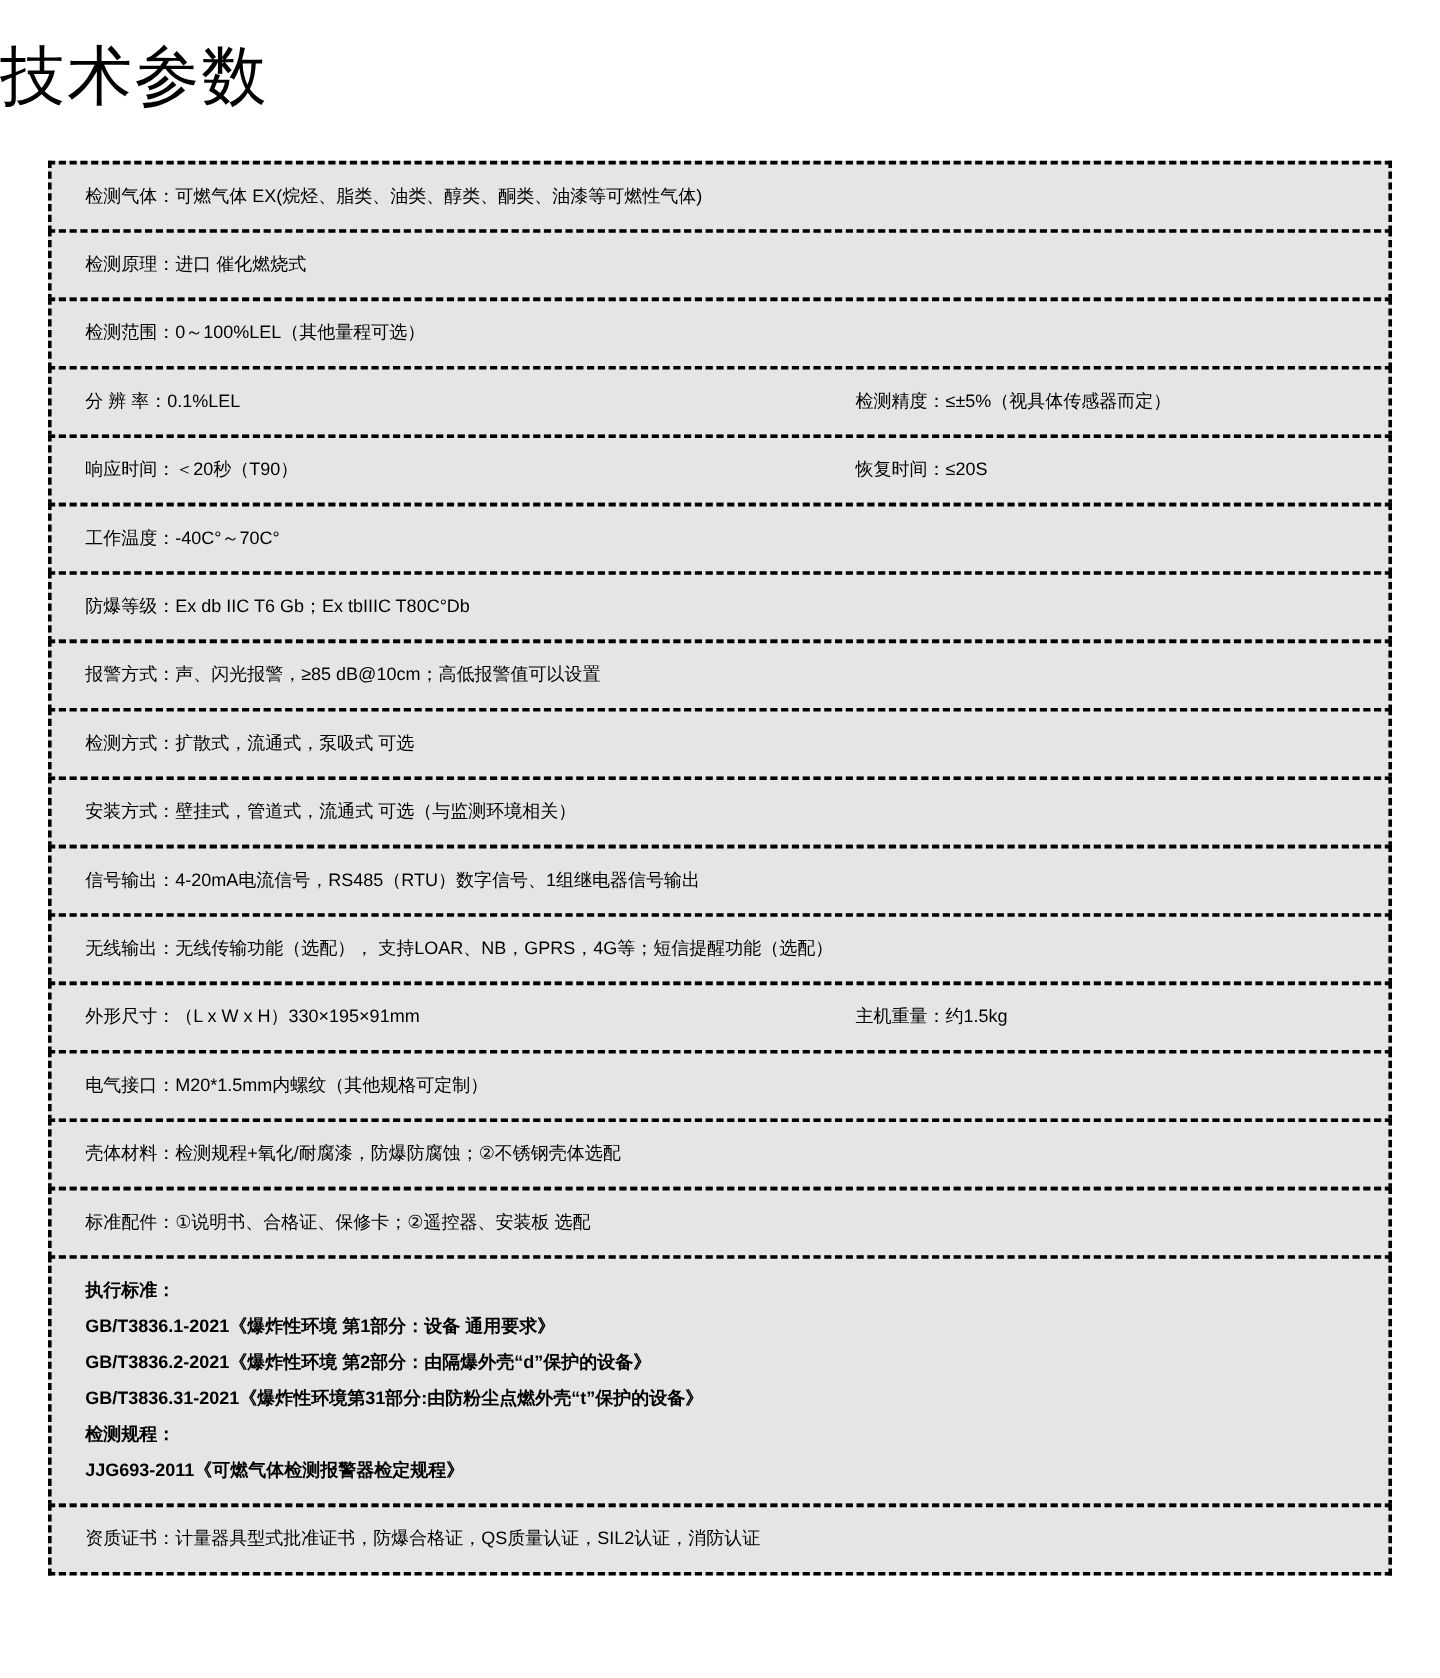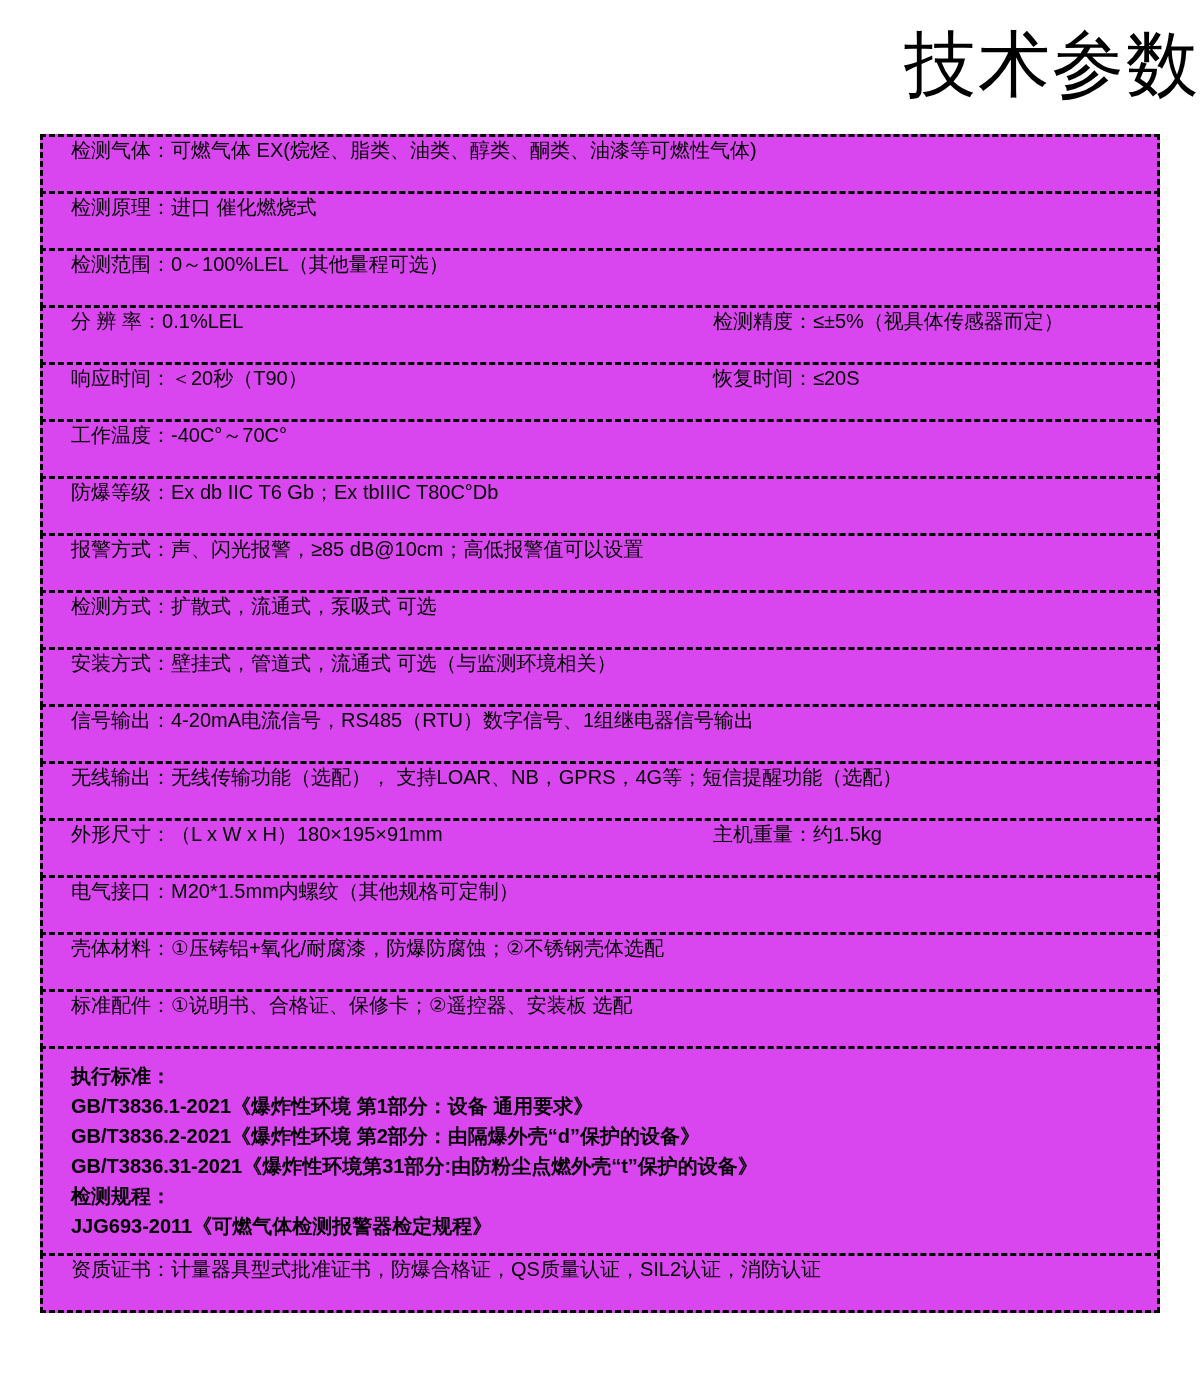--- a/index.html
+++ b/index.html
@@ -14,40 +14,40 @@
     height: 1398px;
     background: #ffffff;
     overflow: hidden;
     box-sizing: border-box;
   }
   .title {
     margin: 0;
     padding-top: 14px;
     height: 102px;
     line-height: 100px;
-    text-align: right;
-    font-size: 72px;
+    text-align: left;
+    font-size: 54px;
     font-weight: 500;
     letter-spacing: 2px;
     color: #000000;
   }
   .spec-table {
     margin: 18px 40px 0 40px;
     width: 1120px;
     box-sizing: border-box;
   }
   .row {
     box-sizing: border-box;
     border: 3px dashed #000000;
-    background: #d946ef;
+    background: #e5e5e5;
     min-height: 60px;
     display: flex;
-    align-items: flex-start;
+    align-items: center;
     padding: 0 10px 0 28px;
-    font-size: 20px;
+    font-size: 15px;
     line-height: 1.3;
     color: #000000;
   }
   .row + .row { margin-top: -3px; }
   .row .col1 { flex: 0 0 642px; }
   .row .col2 { flex: 1 1 auto; }
   .row.multi {
     display: block;
     min-height: 194px;
     padding-top: 12px;
@@ -97,28 +97,28 @@
       <div class="row">
         <span>安装方式：壁挂式，管道式，流通式 可选（与监测环境相关）</span>
       </div>
       <div class="row">
         <span>信号输出：4-20mA电流信号，RS485（RTU）数字信号、1组继电器信号输出</span>
       </div>
       <div class="row">
         <span>无线输出：无线传输功能（选配）， 支持LOAR、NB，GPRS，4G等；短信提醒功能（选配）</span>
       </div>
       <div class="row">
-        <span class="col1">外形尺寸：（L x W x H）180×195×91mm</span>
+        <span class="col1">外形尺寸：（L x W x H）330×195×91mm</span>
         <span class="col2">主机重量：约1.5kg</span>
       </div>
       <div class="row">
         <span>电气接口：M20*1.5mm内螺纹（其他规格可定制）</span>
       </div>
       <div class="row">
-        <span>壳体材料：①压铸铝+氧化/耐腐漆，防爆防腐蚀；②不锈钢壳体选配</span>
+        <span>壳体材料：检测规程+氧化/耐腐漆，防爆防腐蚀；②不锈钢壳体选配</span>
       </div>
       <div class="row">
         <span>标准配件：①说明书、合格证、保修卡；②遥控器、安装板 选配</span>
       </div>
       <div class="row multi">
         <div class="line">执行标准：</div>
         <div class="line">GB/T3836.1-2021《爆炸性环境 第1部分：设备 通用要求》</div>
         <div class="line">GB/T3836.2-2021《爆炸性环境 第2部分：由隔爆外壳“d”保护的设备》</div>
         <div class="line">GB/T3836.31-2021《爆炸性环境第31部分:由防粉尘点燃外壳“t”保护的设备》</div>
         <div class="line">检测规程：</div>

